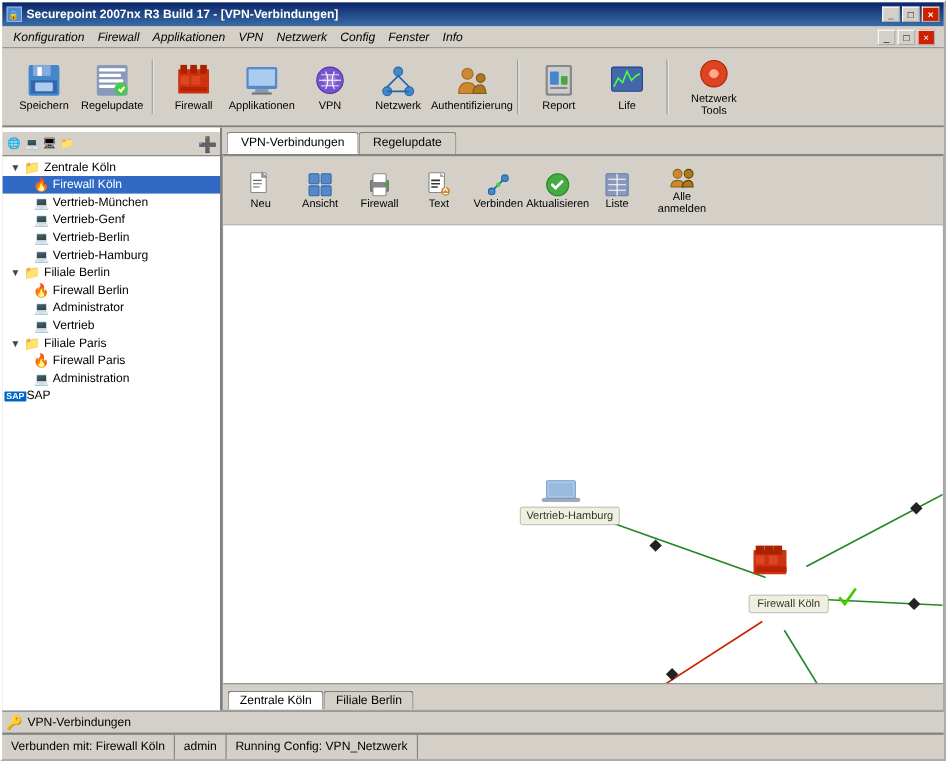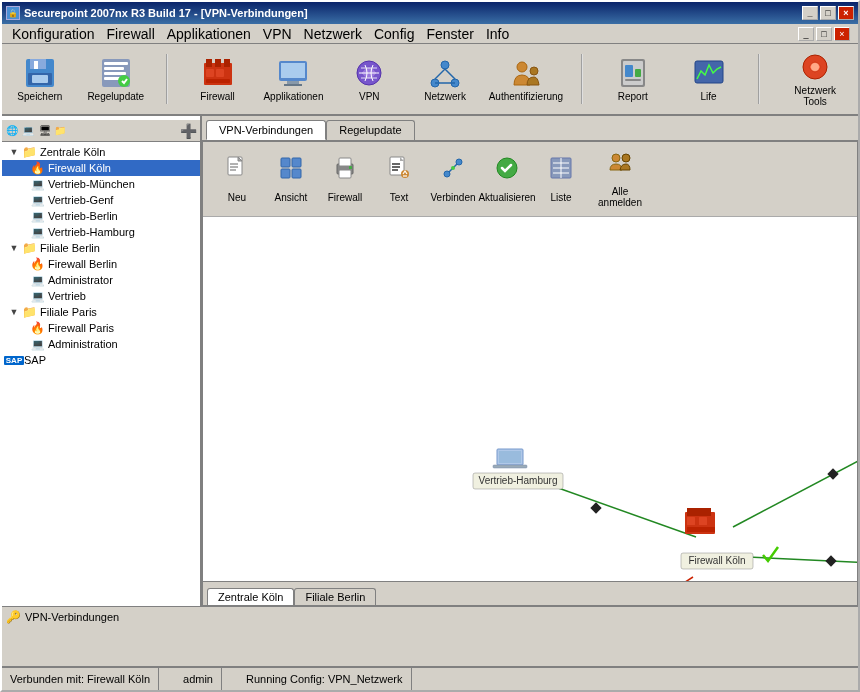--- a/index.html
+++ b/index.html
@@ -26,33 +26,34 @@
     #menubar {
       background: #d4d0c8;
       height: 20px;
       display: flex;
       align-items: center;
       padding: 0 4px;
       border-bottom: 1px solid #808080;
     }
     .menu-item {
       padding: 2px 6px;
-      font-size: 14px;
+      font-size: 11px;
       cursor: pointer;
       color: #000;
+      font-style: italic;
     }
 
     
     #toolbar {
       background: #d4d0c8;
       height: 72px;
       display: flex;
       align-items: center;
       padding: 4px 8px;
-      gap: 16px;
+      gap: 2px;
       border-bottom: 2px solid #808080;
     }
     .toolbar-btn {
       display: flex;
       flex-direction: column;
       align-items: center;
       justify-content: center;
       width: 60px;
       height: 60px;
       padding: 4px;
@@ -147,21 +148,21 @@
       background: white;
     }
     .ct-btn {
       display: flex;
       flex-direction: column;
       align-items: center;
       width: 52px;
       padding: 3px 2px;
       cursor: pointer;
       border: 1px solid transparent;
-      gap: 12px;
+      gap: 0;
     }
     .ct-icon { width: 24px; height: 24px; display: flex; align-items: center; justify-content: center; font-size: 16px; }
     .ct-label { font-size: 10px; text-align: center; }
 
     
     #canvas {
       flex: 1;
       background: white;
       position: relative;
       overflow: hidden;
@@ -194,23 +195,22 @@
     }
     .bottom-tab.active { background: white; }
 
     
     #statusbar {
       height: 24px;
       background: #d4d0c8;
       border-top: 2px solid #808080;
       display: flex;
       align-items: center;
-      gap: 16px;
+      gap: 0;
       font-size: 11px;
-      margin-top: 40px;
     }
     .status-section {
       padding: 2px 8px;
       border-right: 1px solid #808080;
       height: 100%;
       display: flex;
       align-items: center;
     }
     #vpn-bar {
       height: 20px;

